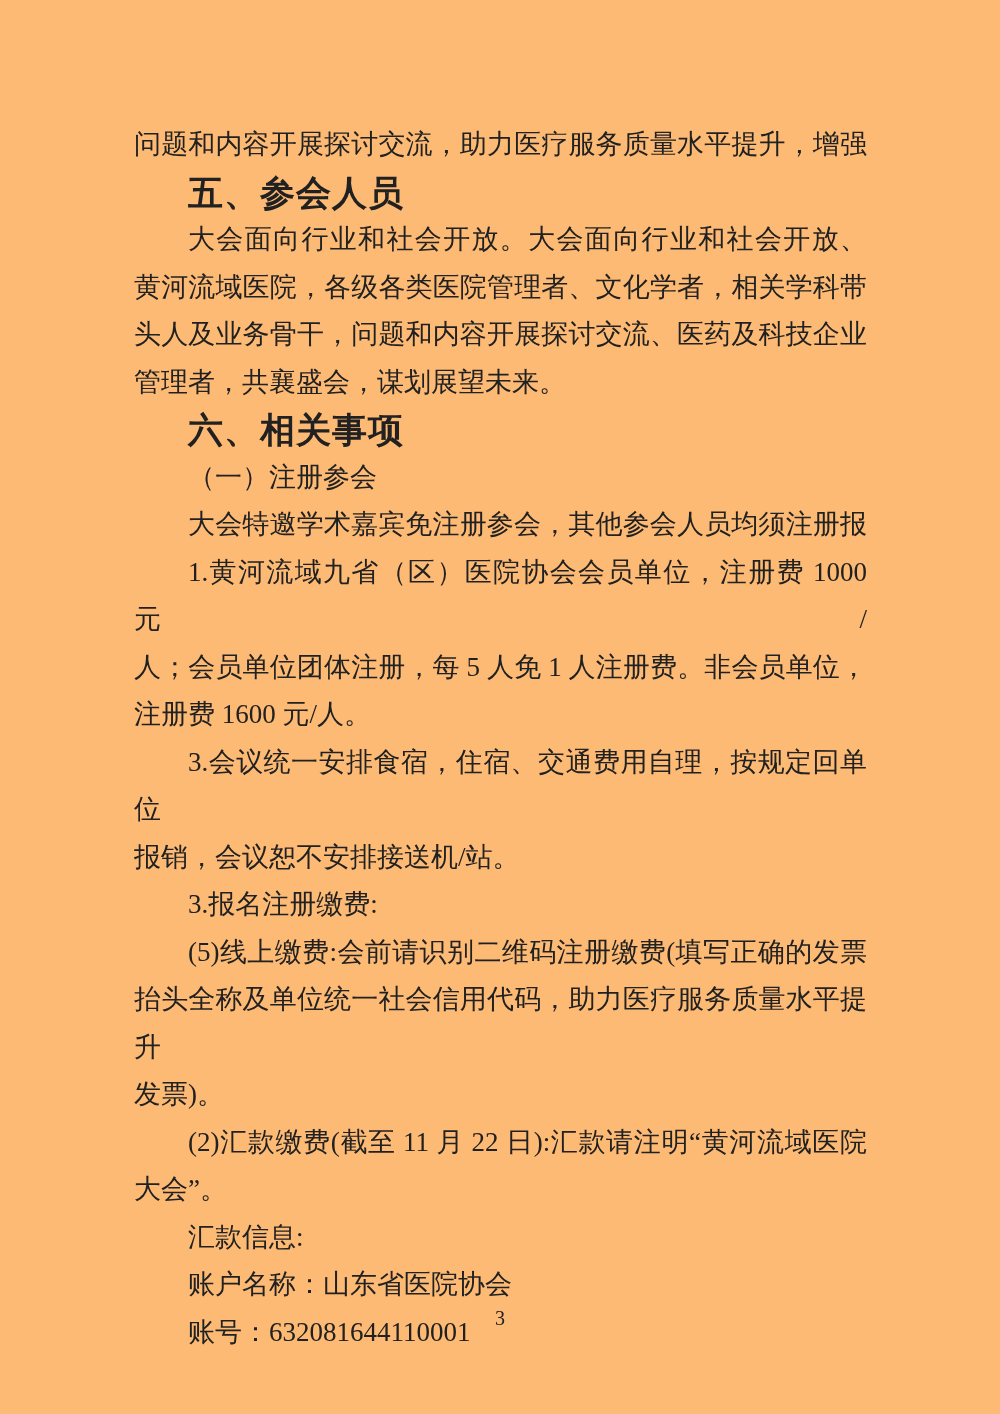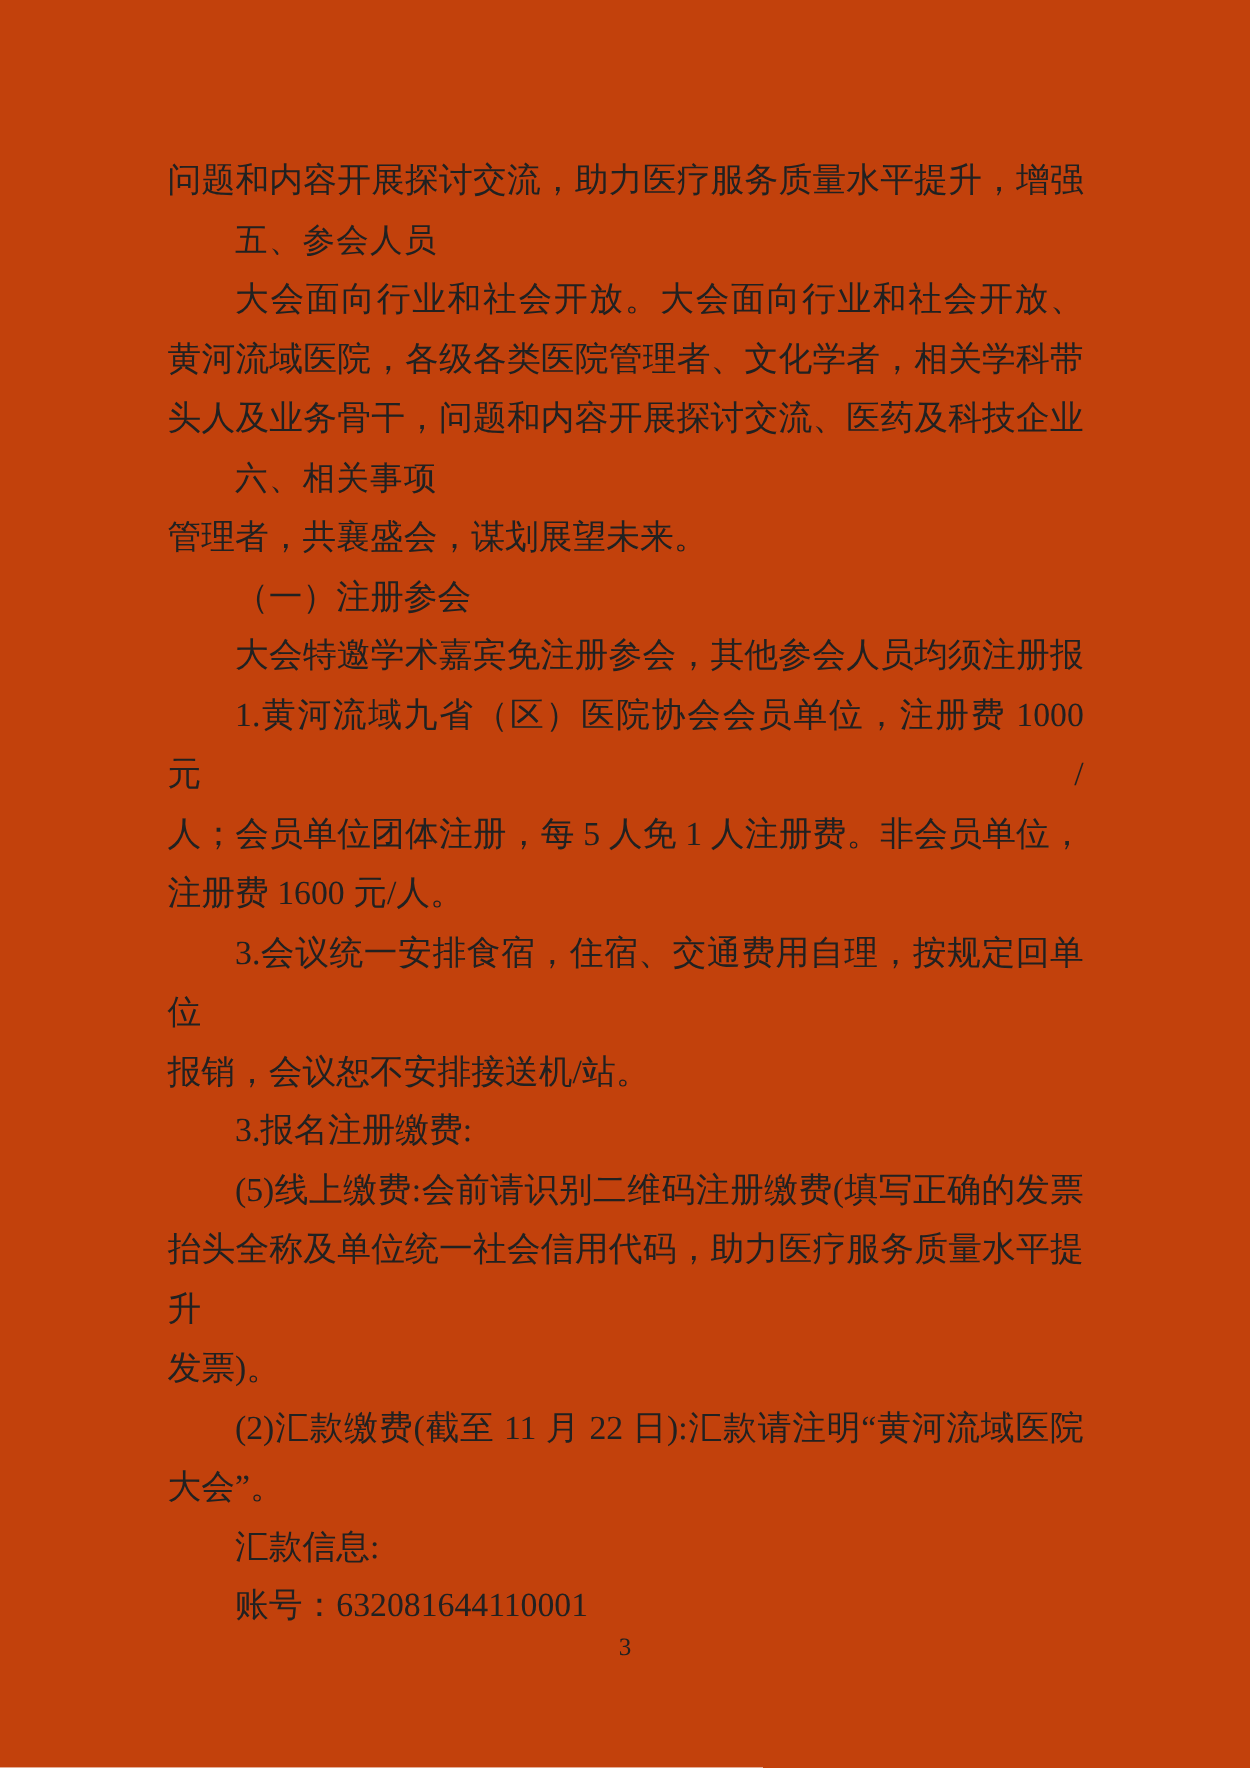--- a/index.html
+++ b/index.html
@@ -5,21 +5,21 @@
   html, body {
     margin: 0;
     padding: 0;
     background: #ffffff;
   }
   .page {
     position: relative;
     width: 1000px;
     height: 1414px;
     margin: 0 auto;
-    background: #c2410c;
+    background: #fdba74;
     overflow: hidden;
   }
   .content {
     position: absolute;
     left: 134px;
     top: 121px;
     width: 733px;
   }
   .line {
     font-family: "Liberation Serif", "DejaVu Serif", serif;
@@ -31,22 +31,22 @@
   }
   .line.justify {
     text-align: justify;
     text-align-last: justify;
   }
   .line.indent {
     text-indent: 54px;
   }
   .line.heading {
     font-family: "Liberation Sans", "DejaVu Sans", sans-serif;
-    font-weight: 400;
-    font-size: 26px;
+    font-weight: 700;
+    font-size: 35px;
     letter-spacing: 1px;
   }
   .line.kaiti {
     
     font-family: "Liberation Serif", "DejaVu Serif", serif;
   }
   .footer {
     position: absolute;
     left: 0;
     top: 1305px;
@@ -61,32 +61,33 @@
 </head>
 <body>
 
 <div class="page">
   <div class="content">
     <div class="line justify">问题和内容开展探讨交流，助力医疗服务质量水平提升，增强</div>
     <div class="line heading indent">五、参会人员</div>
     <div class="line indent justify">大会面向行业和社会开放。大会面向行业和社会开放、</div>
     <div class="line justify">黄河流域医院，各级各类医院管理者、文化学者，相关学科带</div>
     <div class="line justify">头人及业务骨干，问题和内容开展探讨交流、医药及科技企业</div>
+    <div class="line">管理者，共襄盛会，谋划展望未来。</div>
     <div class="line heading indent">六、相关事项</div>
-    <div class="line">管理者，共襄盛会，谋划展望未来。</div>
     <div class="line kaiti indent">（一）注册参会</div>
     <div class="line indent justify">大会特邀学术嘉宾免注册参会，其他参会人员均须注册报</div>
     <div class="line indent justify">1.黄河流域九省（区）医院协会会员单位，注册费 1000 元/</div>
     <div class="line justify">人；会员单位团体注册，每 5 人免 1 人注册费。非会员单位，</div>
     <div class="line">注册费 1600 元/人。</div>
     <div class="line indent justify">3.会议统一安排食宿，住宿、交通费用自理，按规定回单位</div>
     <div class="line">报销，会议恕不安排接送机/站。</div>
     <div class="line indent">3.报名注册缴费:</div>
     <div class="line indent justify">(5)线上缴费:会前请识别二维码注册缴费(填写正确的发票</div>
     <div class="line justify">抬头全称及单位统一社会信用代码，助力医疗服务质量水平提升</div>
     <div class="line">发票)。</div>
     <div class="line indent justify">(2)汇款缴费(截至 11 月 22 日):汇款请注明“黄河流域医院</div>
     <div class="line">大会”。</div>
     <div class="line indent">汇款信息:</div>
+    <div class="line indent">账户名称：山东省医院协会</div>
     <div class="line indent">账号：632081644110001</div>
   </div>
   <div class="footer">3</div>
 </div>
 
 </body></html>

